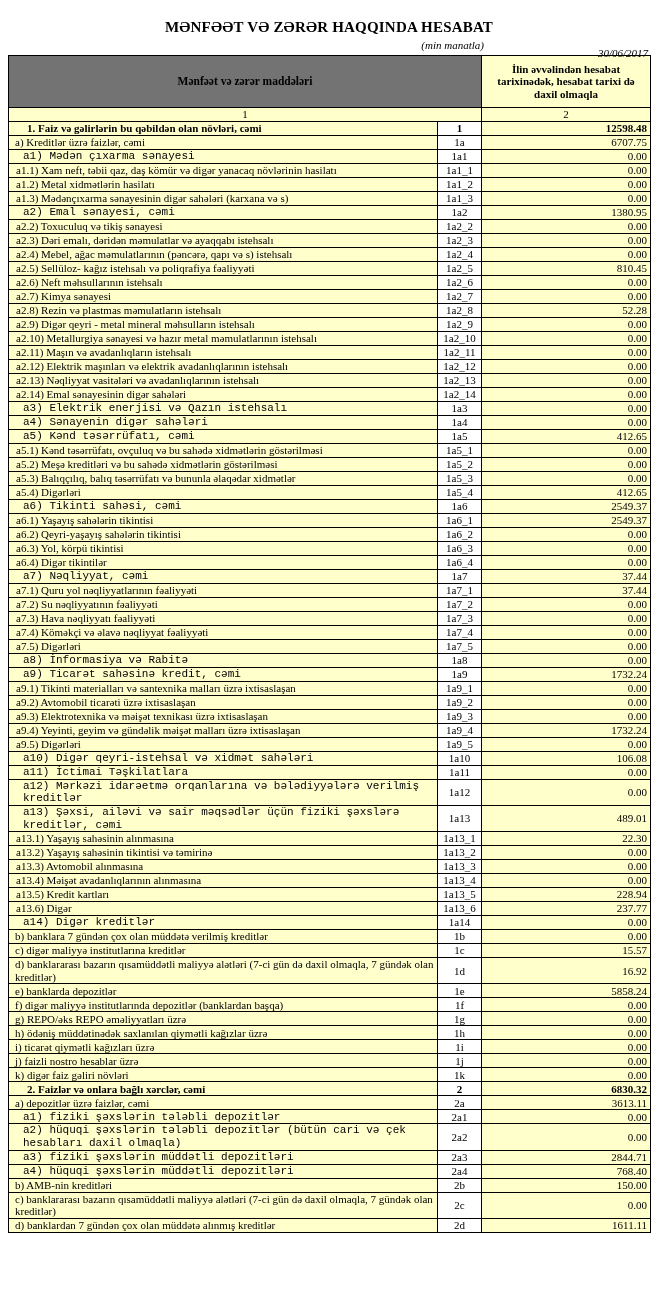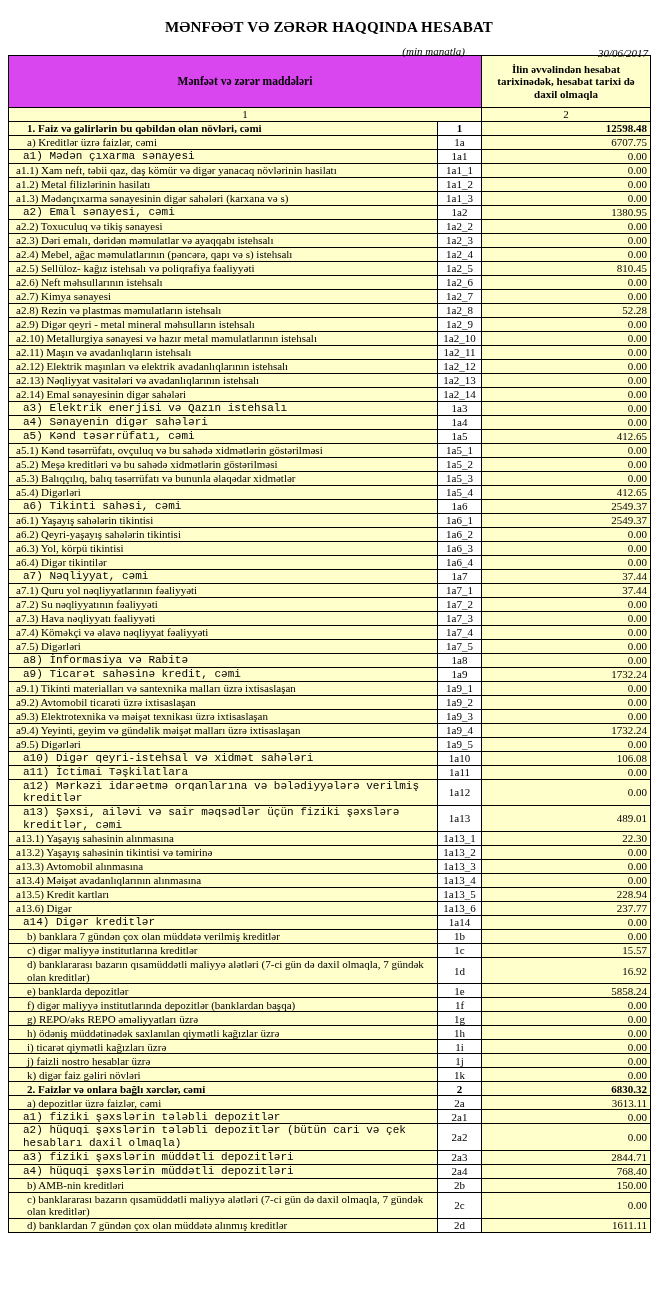--- a/index.html
+++ b/index.html
@@ -16,21 +16,21 @@
     font-size: 15px;
     letter-spacing: 0.2px;
     padding: 19px 0 3px 0;
   }
   .subline {
     position: relative;
     height: 15px;
     font-size: 11px;
     font-style: italic;
   }
-  .unit-note { position: absolute; right: 193px; top: 0; margin-top: 6px; }
+  .unit-note { position: absolute; right: 174px; top: 0; }
   .report-date { position: absolute; right: 10px; top: 8px; }
 
   table.report {
     border-collapse: collapse;
     table-layout: fixed;
     width: 642px;
     margin: 1px 8px 0 8px;
   }
   col.c1 { width: 429px; }
   col.c2 { width: 44px; }
@@ -38,21 +38,21 @@
 
   th, td {
     border: 1px solid #000;
     font-size: 11px;
     line-height: 1.15;
     padding: 0 3px;
     vertical-align: middle;
     overflow: hidden;
   }
   th.items-head {
-    background: #d946ef;
+    background: #737373;
     font-weight: bold;
     text-align: center;
     height: 52px;
     font-size: 11.5px;
   }
   th.value-head {
     background: #FFFFCC;
     font-weight: bold;
     text-align: center;
     font-size: 11px;
@@ -63,21 +63,21 @@
     font-weight: normal;
     text-align: center;
     height: 13px;
   }
   tbody tr { height: 14px; }
   td.c-label { background: #FFFFCC; text-align: left; }
   td.c-code  { background: #FFFFFF; text-align: center; }
   td.c-value { background: #FFFFCC; text-align: right; }
   tr.section td { font-weight: bold; }
   .ind-0 { padding-left: 18px; }
-  .ind-1 { padding-left: 18px; }
+  .ind-1 { padding-left: 6px; }
   .ind-2 { padding-left: 14px; font-family: Liberation Mono, monospace; }
   .ind-3 { padding-left: 7px; }
 </style>
 </head>
 <body>
 
 <div class="title">MƏNFƏƏT VƏ ZƏRƏR HAQQINDA HESABAT</div>
 
 <div class="subline">
   <span class="unit-note">(min manatla)</span>
@@ -115,21 +115,21 @@
     <td class="c-label ind-2">a1) Mədən çıxarma sənayesi</td>
     <td class="c-code">1a1</td>
     <td class="c-value">0.00</td>
   </tr>
       <tr>
     <td class="c-label ind-3">a1.1) Xam neft, təbii qaz, daş kömür və digər yanacaq növlərinin hasilatı</td>
     <td class="c-code">1a1_1</td>
     <td class="c-value">0.00</td>
   </tr>
       <tr>
-    <td class="c-label ind-3">a1.2) Metal filizlərinin hasilatı</td>
+    <td class="c-label ind-3">a1.2) Metal xidmətlərin hasilatı</td>
     <td class="c-code">1a1_2</td>
     <td class="c-value">0.00</td>
   </tr>
       <tr>
     <td class="c-label ind-3">a1.3) Mədənçıxarma sənayesinin digər sahələri (karxana və s)</td>
     <td class="c-code">1a1_3</td>
     <td class="c-value">0.00</td>
   </tr>
       <tr>
     <td class="c-label ind-2">a2) Emal sənayesi, cəmi</td>

